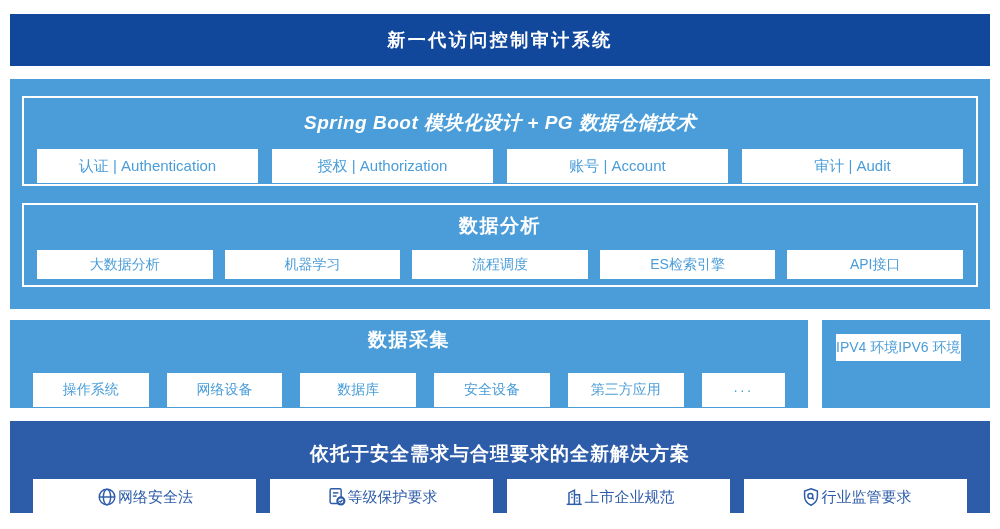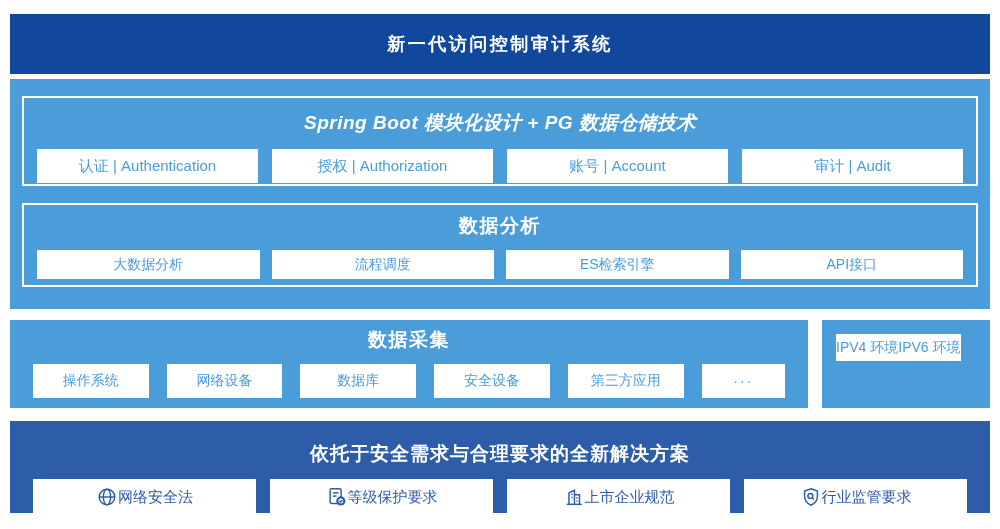--- a/index.html
+++ b/index.html
@@ -7,21 +7,21 @@
   body {
     font-family: "Liberation Sans", sans-serif;
     width: 1000px; height: 529px;
     position: relative;
     overflow: hidden;
   }
   .page { position: absolute; inset: 0; width: 1000px; height: 529px; }
 
   
   .banner {
-    position: absolute; left: 10px; top: 14px; width: 980px; height: 60px;
+    position: absolute; left: 10px; top: 14px; width: 980px; height: 52px;
     background: #11489c;
     display: flex; align-items: center; justify-content: center;
   }
   .banner h1 {
     color: #ffffff; font-size: 18px; font-weight: bold; letter-spacing: 2.5px;
   }
 
   
   .main-block {
     position: absolute; left: 10px; top: 79px; width: 980px; height: 230px;
@@ -55,21 +55,21 @@
     white-space: nowrap;
   }
   .row-modules .wbox { height: 34px; }
   .row-analysis .wbox { height: 29px; font-size: 14px; }
 
   
   .collect {
     position: absolute; left: 10px; top: 320px; width: 798px; height: 88px;
     background: #4a9dd8;
   }
-  .collect .sec-title { padding-top: 7px; margin-bottom: 11px; }
+  .collect .sec-title { padding-top: 7px; margin-bottom: 20px; }
   .row-sources { margin: 0 23px; gap: 18px; }
   .row-sources .wbox { height: 34px; font-size: 14px; }
   .row-sources .wbox.narrow { flex: 0.72; letter-spacing: 2px; }
 
   
   .ipv {
     position: absolute; left: 822px; top: 320px; width: 168px; height: 88px;
     background: #4a9dd8;
     padding: 14px 14px 0 14px;
     display: flex; flex-direction: row; 
@@ -106,20 +106,21 @@
         <div class="wbox">授权 | Authorization</div>
         <div class="wbox">账号 | Account</div>
         <div class="wbox">审计 | Audit</div>
       </div>
     </div>
 
     <div class="bordered sec-analysis">
       <div class="sec-title">数据分析</div>
       <div class="row row-analysis">
         <div class="wbox">大数据分析</div>
+        <div class="wbox">机器学习</div>
         <div class="wbox">流程调度</div>
         <div class="wbox">ES检索引擎</div>
         <div class="wbox">API接口</div>
       </div>
     </div>
   </section>
 
   <section class="collect">
     <div class="sec-title">数据采集</div>
     <div class="row row-sources">

